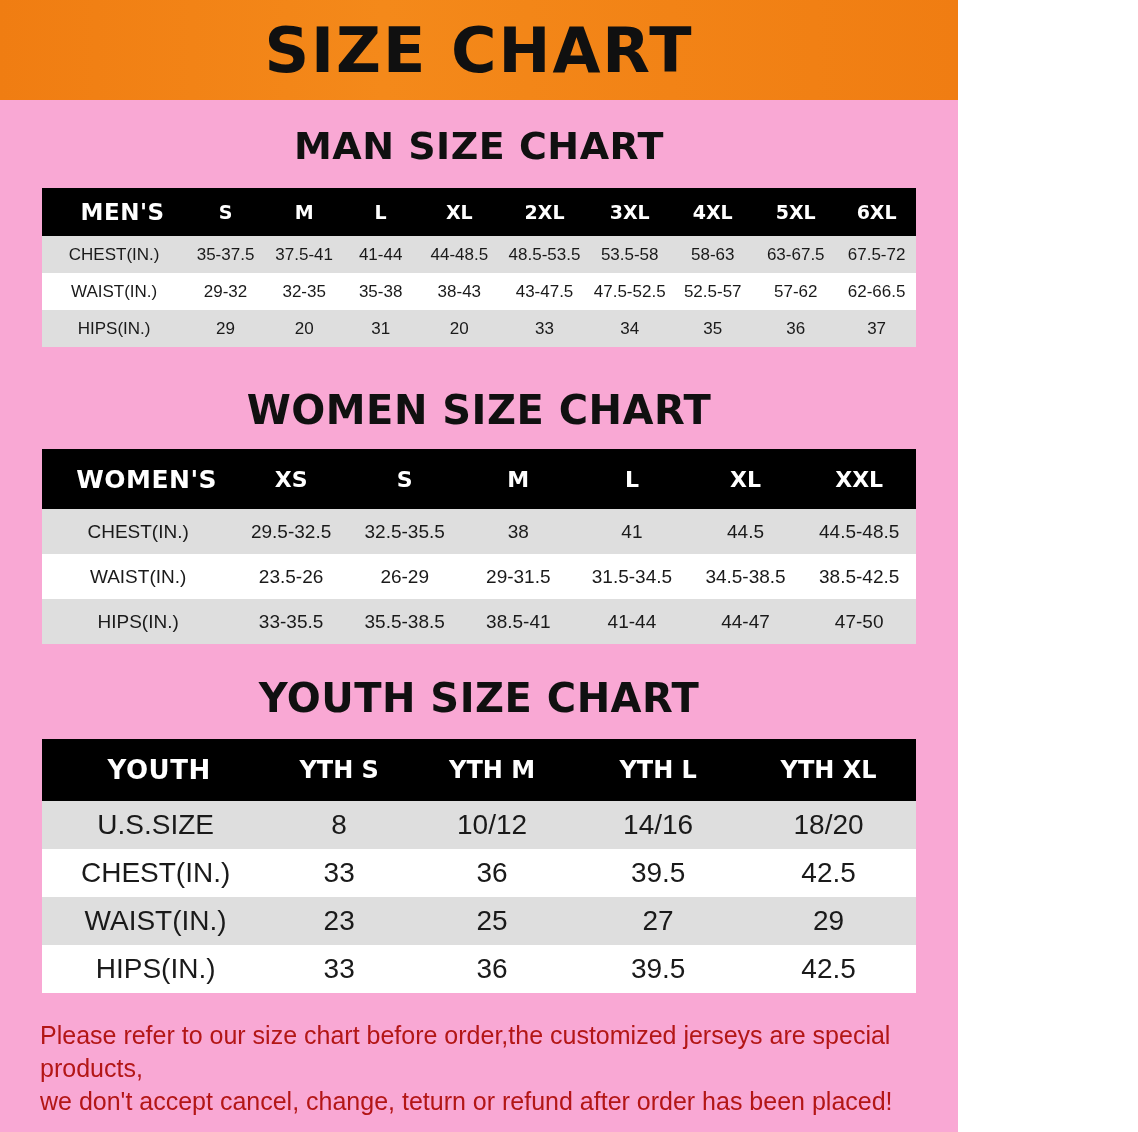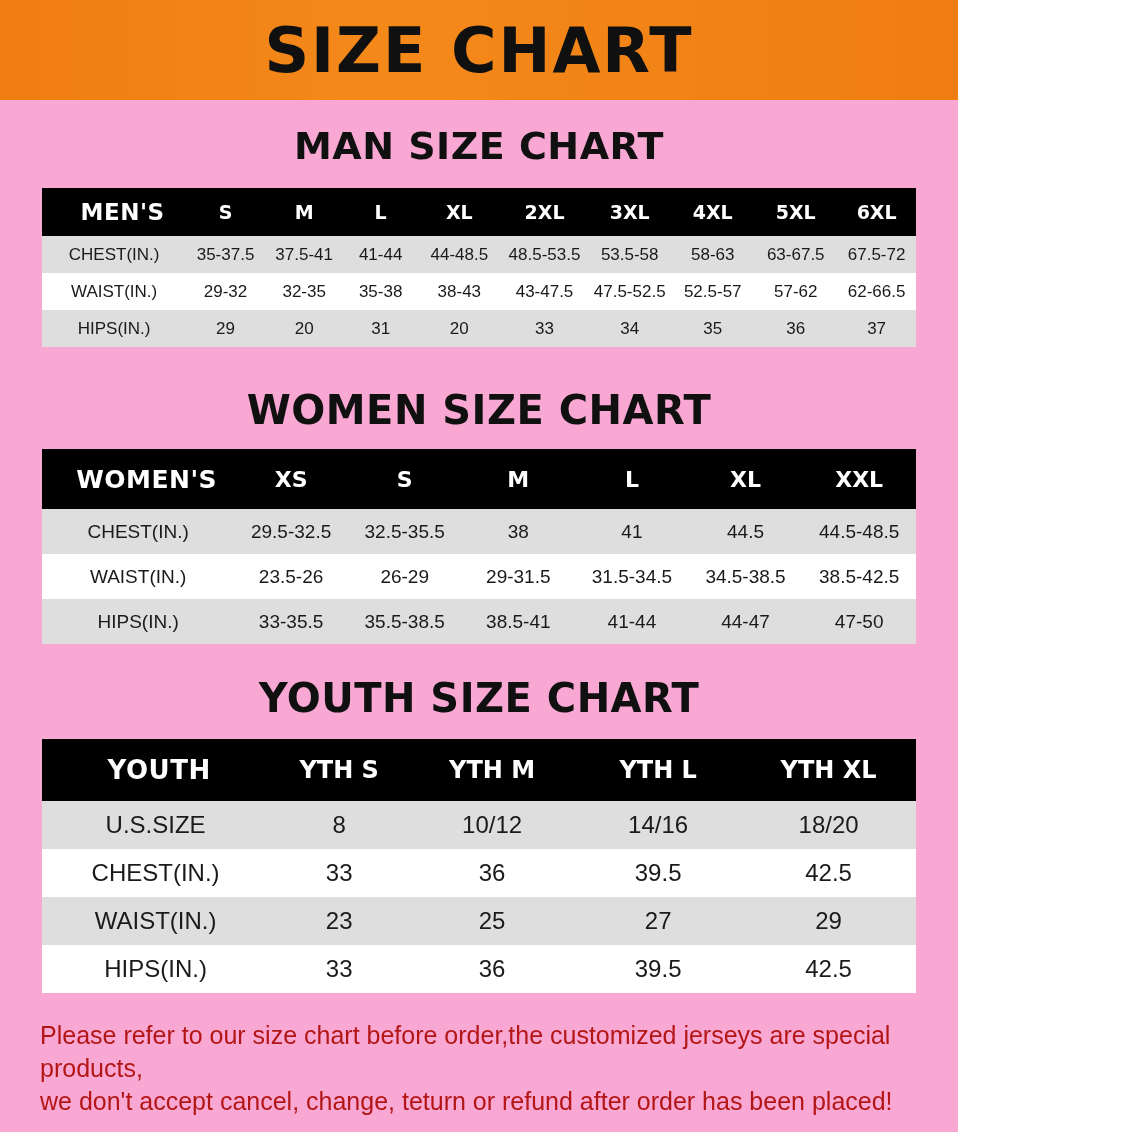--- a/index.html
+++ b/index.html
@@ -97,21 +97,21 @@
   #men-table tbody td.rowlabel { font-size: 17px; }
 
   
   #women-table thead th { font-size: 22px; height: 58px; }
   #women-table thead th.rowlabel-head { font-size: 25px; letter-spacing: .5px;}
   #women-table tbody td { font-size: 19px; height: 43px; }
 
   
   #youth-table thead th { font-size: 24px; height: 60px; }
   #youth-table thead th.rowlabel-head { font-size: 26px; letter-spacing: .5px; padding-left: 8px;}
-  #youth-table tbody td { font-size: 24px; height: 46px; }
+  #youth-table tbody td { font-size: 28px; height: 46px; }
 
   
   .note {
     margin: 26px 36px 12px 40px;
     color: #b31616;
     font-family: Liberation Sans, sans-serif;
     font-size: 25px;
     line-height: 1.32;
     text-align: left;
   }

